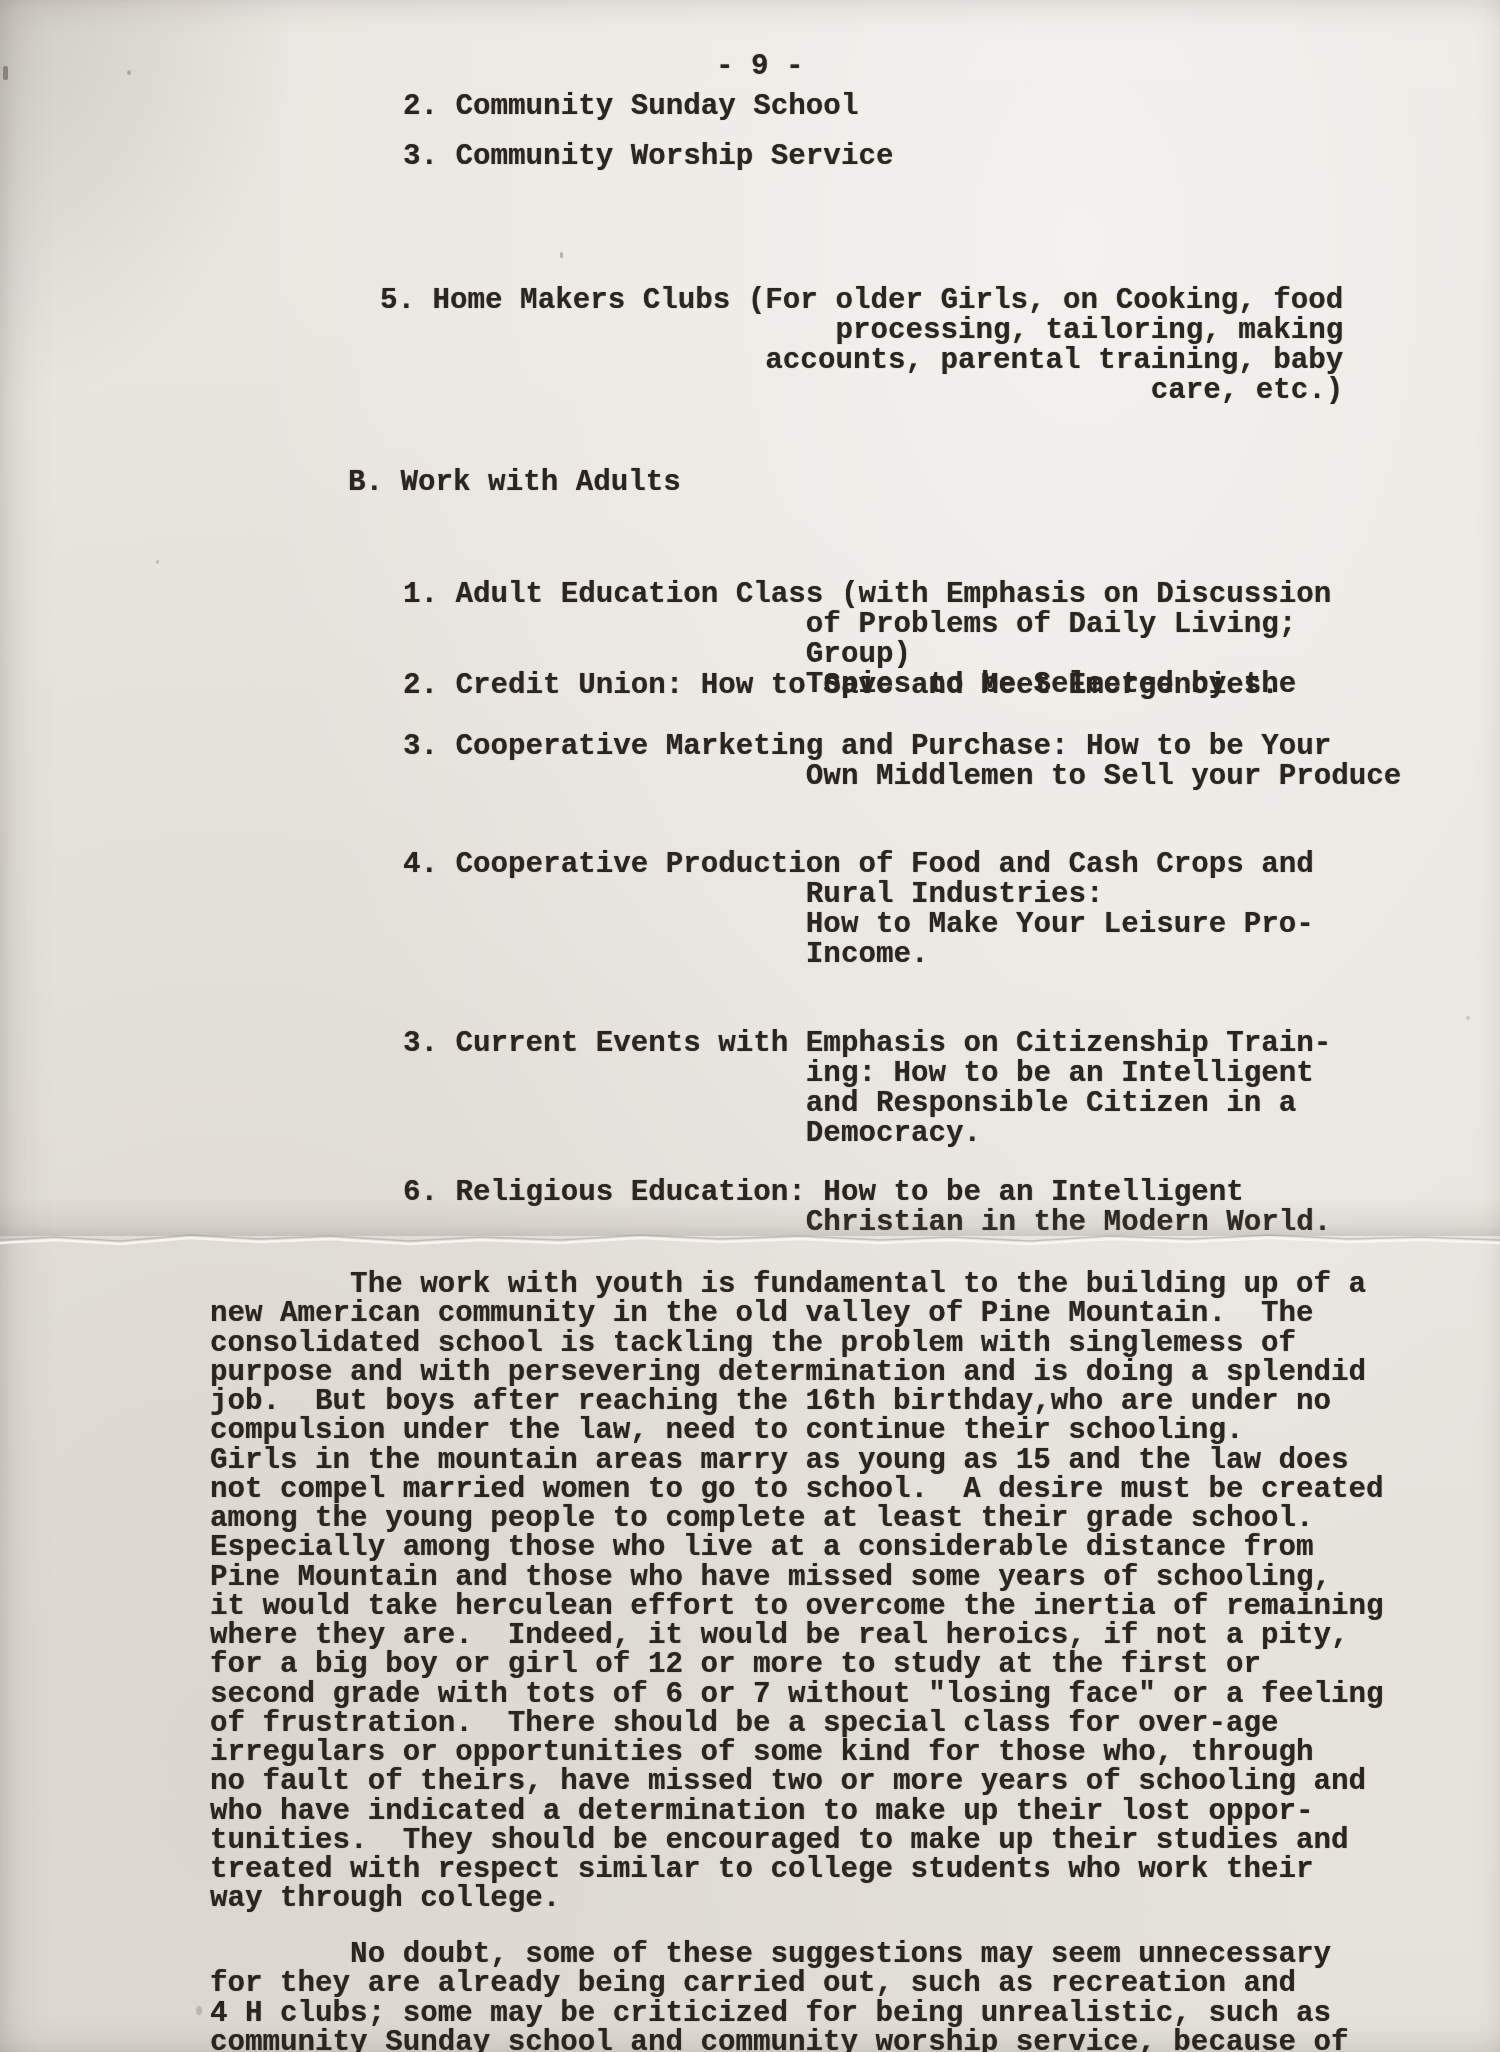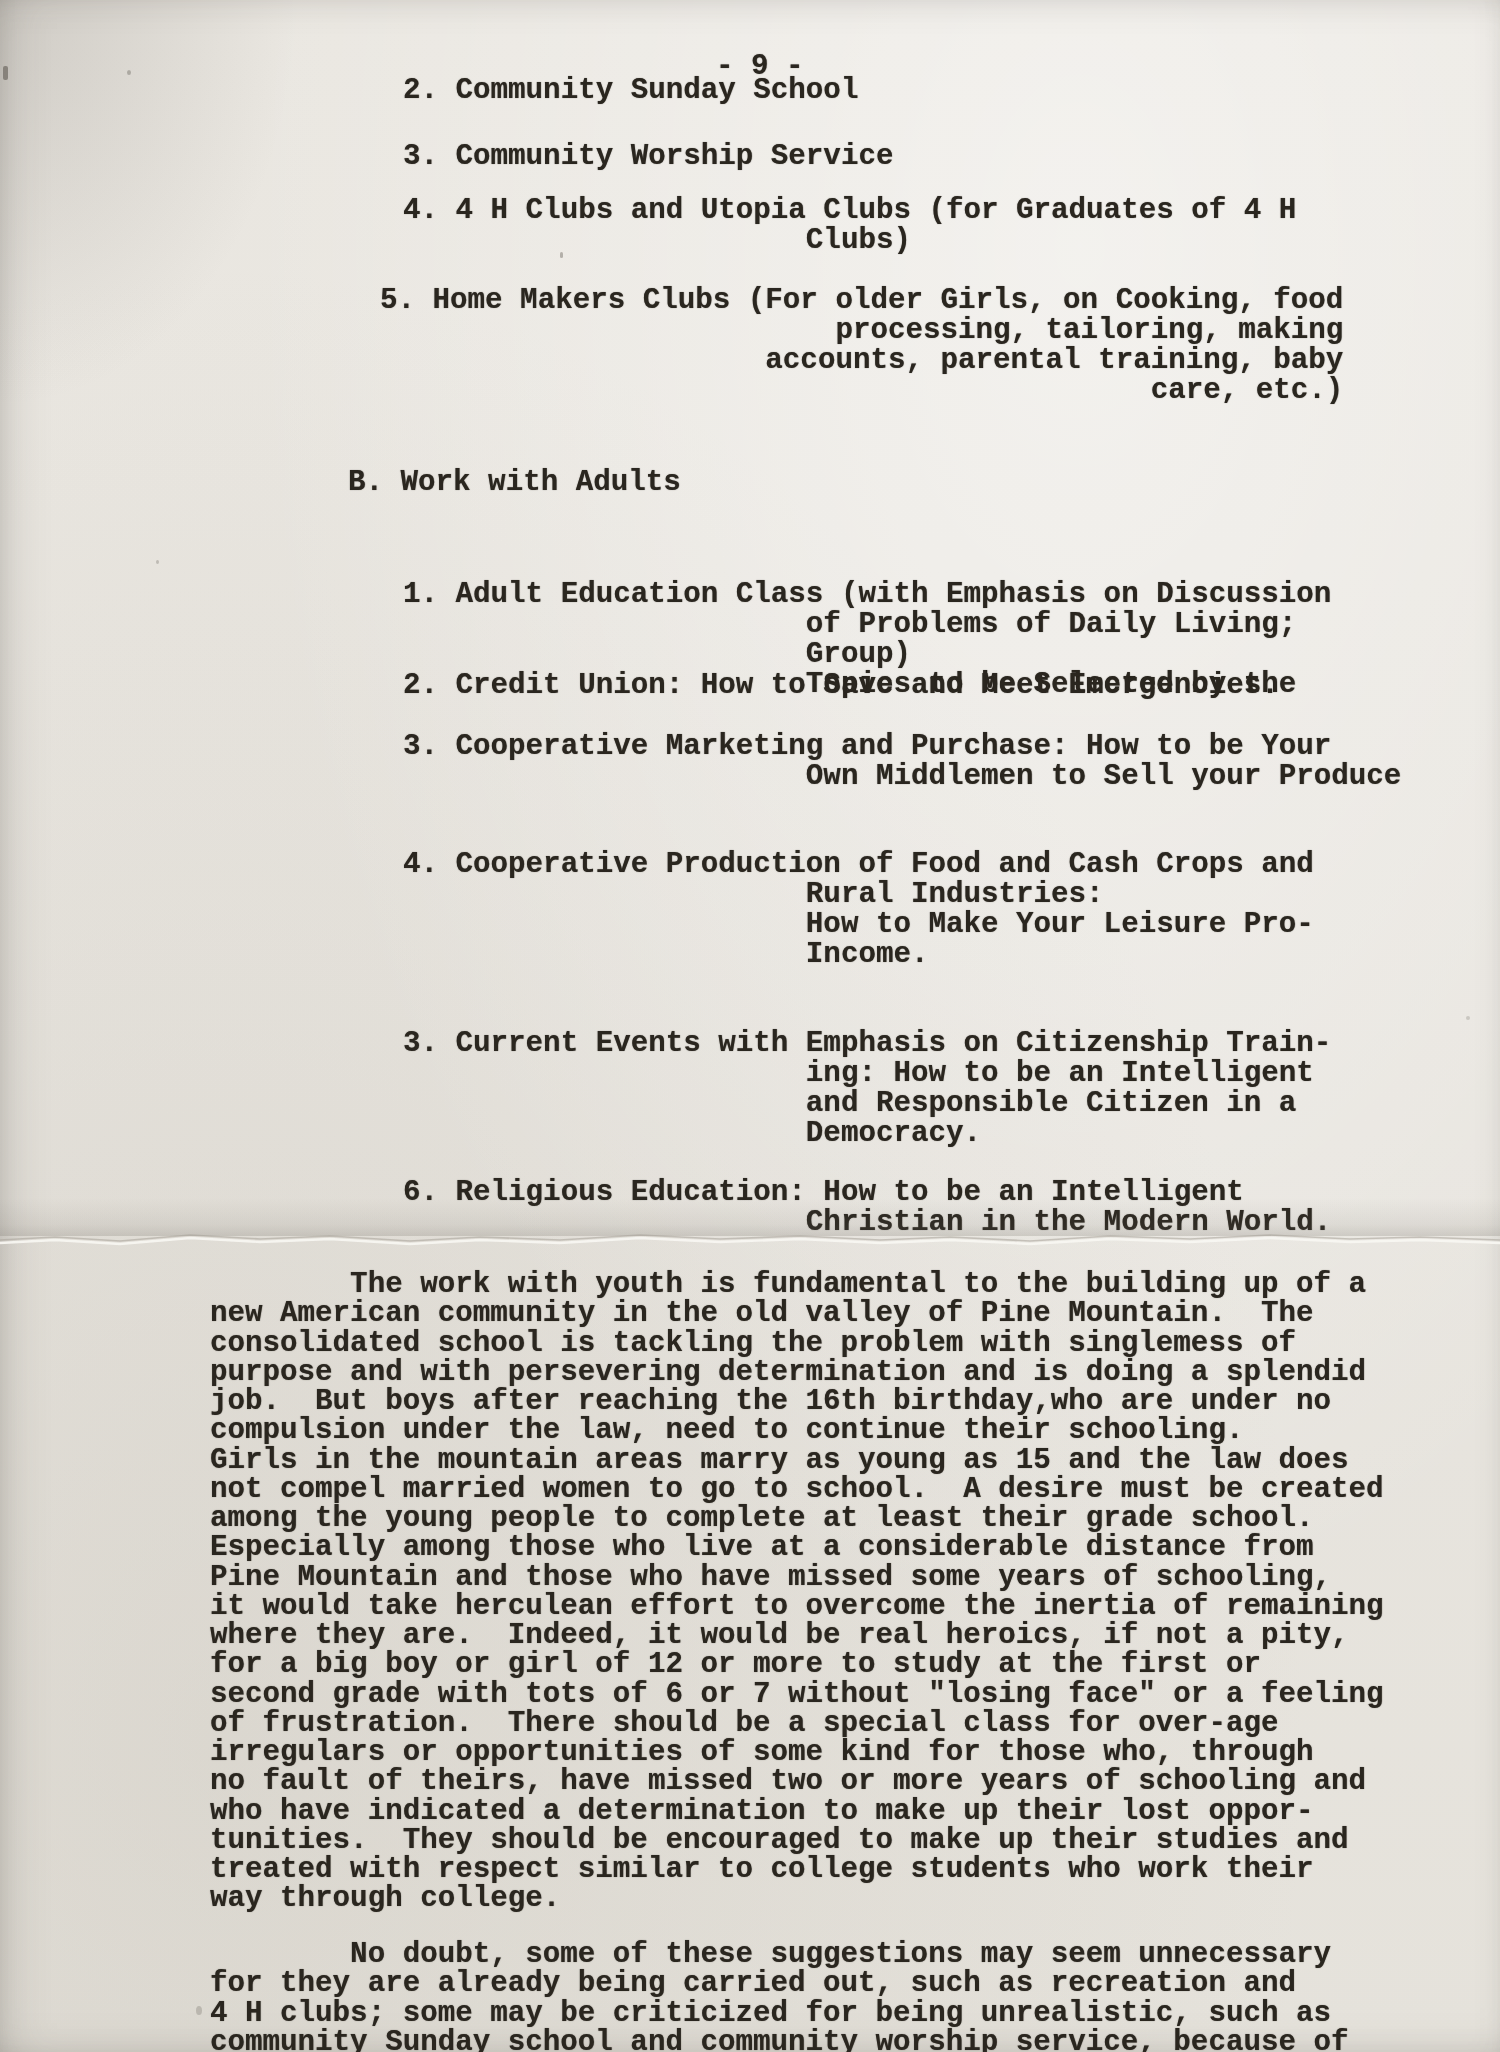--- a/index.html
+++ b/index.html
@@ -28,21 +28,21 @@
     font-weight:700;
     font-size:29.2px;
     line-height:30px;
     color:#2a261f;
     white-space:pre;
     text-shadow:0 0 1.2px rgba(42,38,31,.48), .4px .4px 0 rgba(42,38,31,.18);
     letter-spacing:0;
   }
   .para{line-height:29.25px;}
   #pageno{left:716px;top:52px;}
-  #y2{left:403px;top:76px;}
+  #y2{left:403px;top:92px;}
   #y3{left:403px;top:142px;}
   #y4{left:403px;top:196px;}
   #y5{left:380px;top:286px;text-align:right;}
   #bh{left:348px;top:468px;}
   #a1{left:403px;top:536px;margin-top:44px;}
   #a2{left:403px;top:671px;text-align:center;}
   #a3{left:403px;top:732px;}
   #a4{left:403px;top:850px;}
   #a5{left:403px;top:1029px;}
   #a6{left:403px;top:1178px;}
@@ -75,21 +75,20 @@
   <div class="sp" id="sp3"></div>
   <div class="sp" id="sp4"></div>
   <div class="sp" id="sp5"></div>
   <div class="sp" id="sp6"></div>
   <div class="sp" id="sp7"></div>
 
   <div class="t" id="pageno">- 9 -</div>
 
   <div class="t" id="y2"><div class="tline">2. Community Sunday School</div></div>
   <div class="t" id="y3"><div class="tline">3. Community Worship Service</div></div>
-  <div class="t" id="y4"><div class="tline">4. 4 H Clubs and Utopia Clubs (for Graduates of 4 H</div><div class="tline">                       Clubs)</div></div>
   <div class="t" id="y5"><div class="tline">5. Home Makers Clubs (For older Girls, on Cooking, food</div><div class="tline">                      processing, tailoring, making</div><div class="tline">                      accounts, parental training, baby</div><div class="tline">                      care, etc.)</div></div>
 
   <div class="t" id="bh">B. Work with Adults</div>
 
   <div class="t" id="a1"><div class="tline">1. Adult Education Class (with Emphasis on Discussion</div><div class="tline">                       of Problems of Daily Living;</div><div class="tline">                       Group)</div><div class="tline">                       Topics to be Selected by the</div></div>
   <div class="t" id="a2"><div class="tline">2. Credit Union: How to Save and Meet Emergencies.</div></div>
   <div class="t" id="a3"><div class="tline">3. Cooperative Marketing and Purchase: How to be Your</div><div class="tline">                       Own Middlemen to Sell your Produce</div></div>
   <div class="t" id="a4"><div class="tline">4. Cooperative Production of Food and Cash Crops and</div><div class="tline">                       Rural Industries:</div><div class="tline">                       How to Make Your Leisure Pro-</div><div class="tline">                       Income.</div></div>
   <div class="t" id="a5"><div class="tline">3. Current Events with Emphasis on Citizenship Train-</div><div class="tline">                       ing: How to be an Intelligent</div><div class="tline">                       and Responsible Citizen in a</div><div class="tline">                       Democracy.</div></div>
   <div class="t" id="a6"><div class="tline">6. Religious Education: How to be an Intelligent</div><div class="tline">                       Christian in the Modern World.</div></div>

